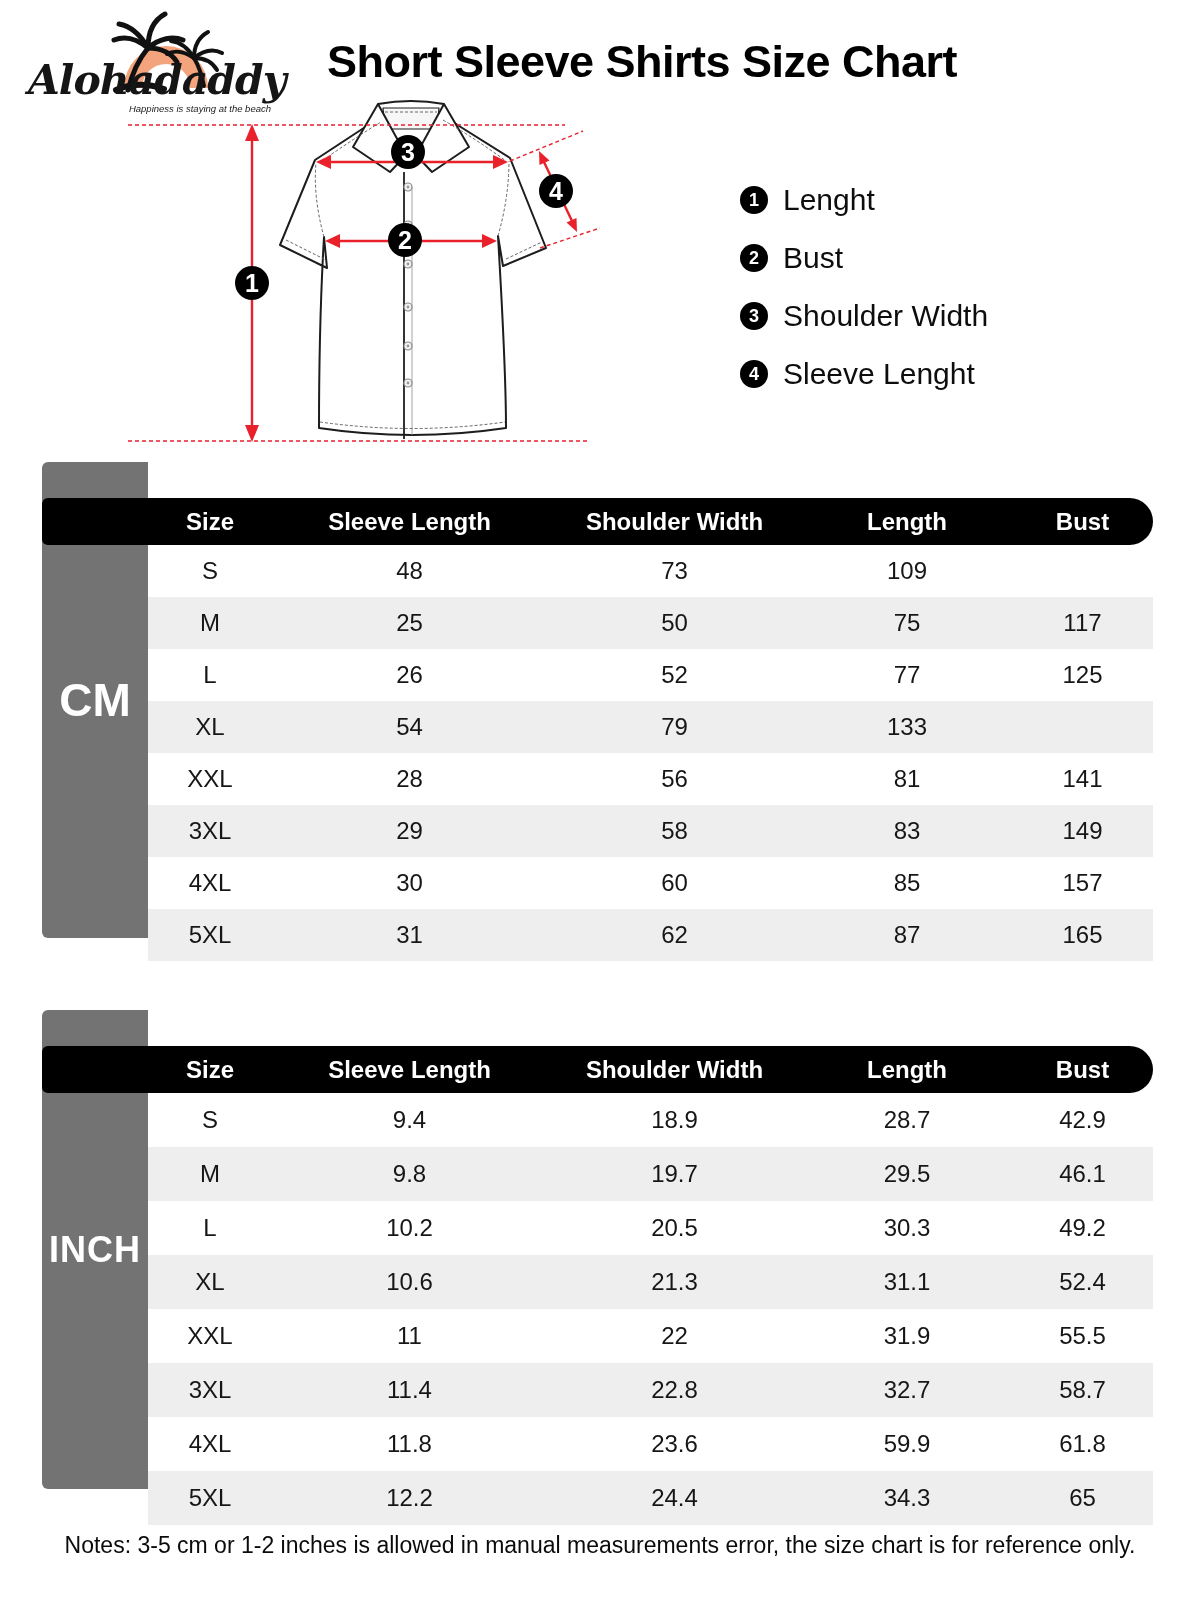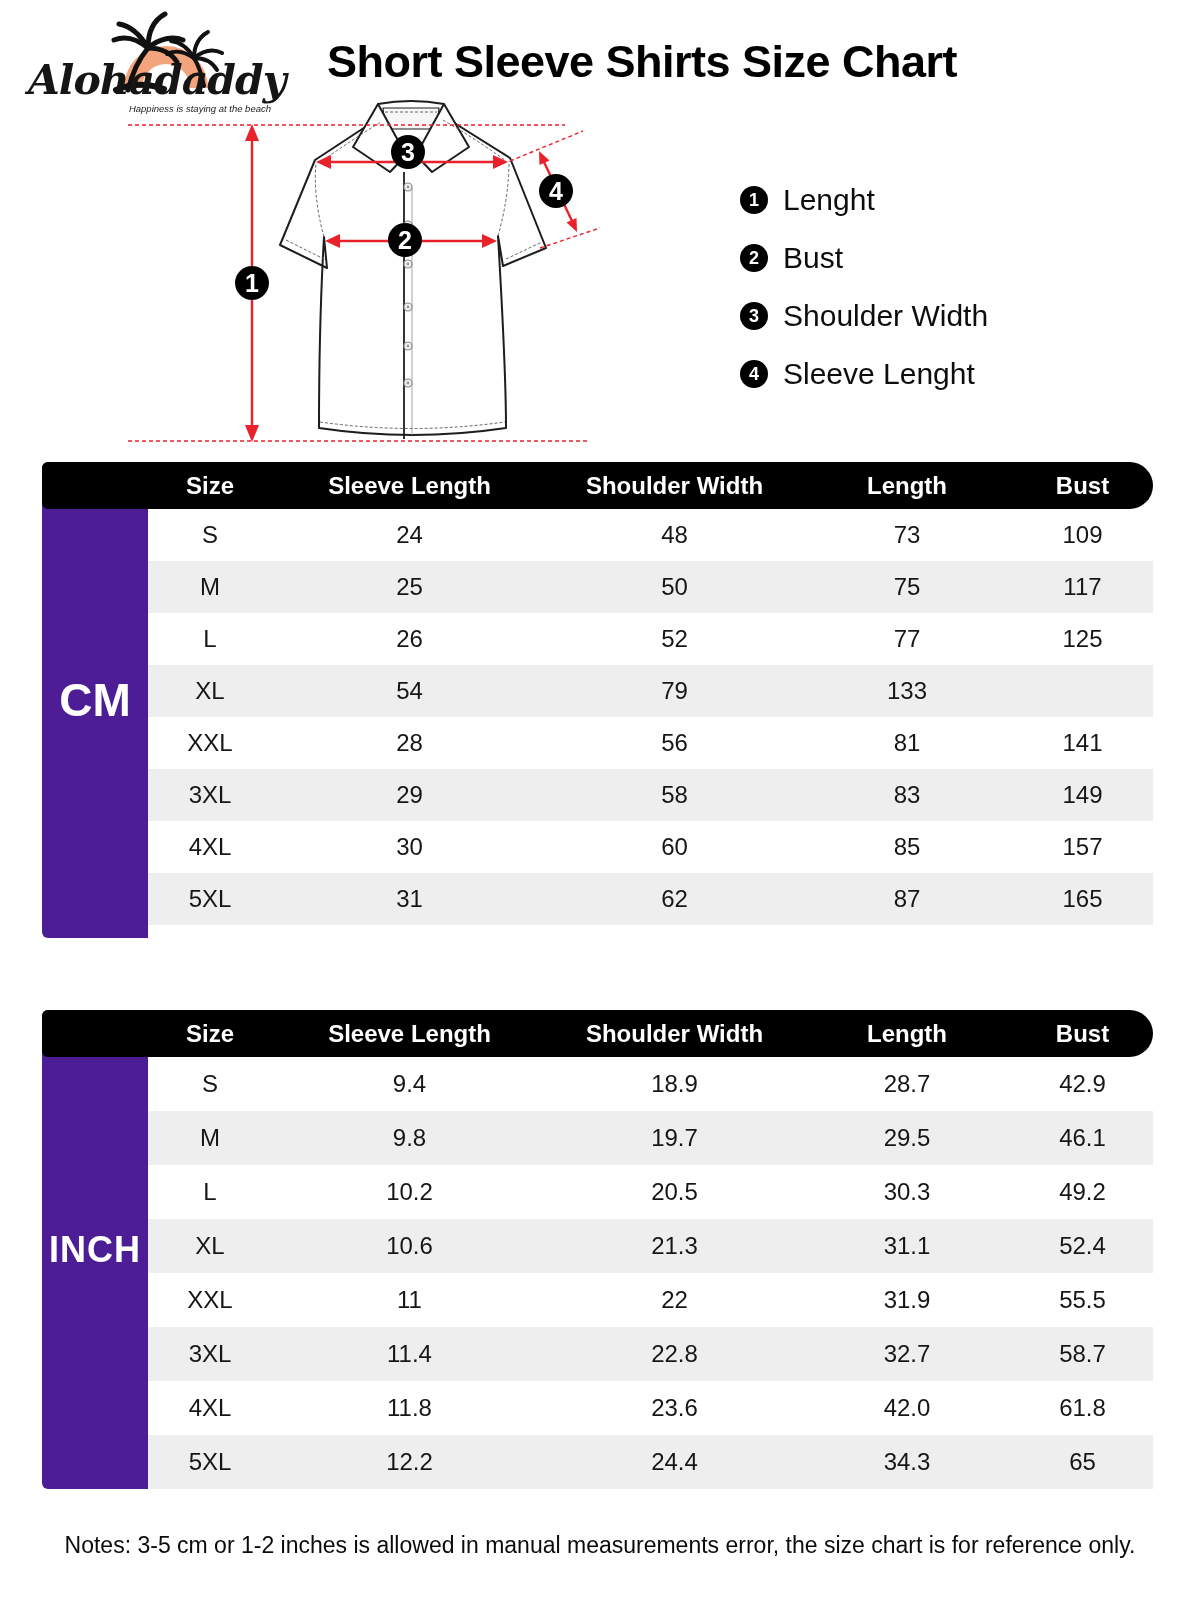--- a/index.html
+++ b/index.html
@@ -26,29 +26,29 @@
   .legend{position:absolute;left:740px;top:186px;}
   .legend-item{display:flex;align-items:center;gap:15px;height:28px;margin-bottom:30px;}
   .legend-num{width:28px;height:28px;border-radius:50%;background:#000;color:#fff;
     font-weight:bold;font-size:18px;display:flex;align-items:center;justify-content:center;flex:0 0 28px;}
   .legend-label{font-size:30px;color:#0d0d0d;}
 
   
   .size-table{position:absolute;left:42px;width:1111px;--cols:124px 275px 255px 210px 141px;}
   .table-cm{top:462px;}
   .table-inch{top:1010px;}
-  .unit-bar{position:absolute;left:0;top:0;width:106px;background:#4c1d95;
+  .unit-bar{position:absolute;left:0;top:0;width:106px;background:#737373;
     display:flex;align-items:center;justify-content:center;border-radius:6px 0 0 6px;}
   .table-cm .unit-bar{height:476px;}
   .table-inch .unit-bar{height:479px;}
   .unit-label{color:#fff;font-weight:bold;}
   .table-cm .unit-label{font-size:46px;}
   .table-inch .unit-label{font-size:36px;letter-spacing:1px;}
   .thead{position:relative;display:grid;grid-template-columns:var(--cols);padding-left:106px;
-    background:#000;height:47px;align-items:center;border-radius:6px 24px 24px 6px;}
+    background:#000;height:47px;align-items:center;border-radius:6px 24px 24px 6px;margin-top:36px;}
   .th{color:#fff;font-weight:bold;font-size:24px;text-align:center;}
   .tbody{margin-left:106px;}
   .tr{display:grid;grid-template-columns:var(--cols);align-items:center;}
   .table-cm .tr{height:52px;}
   .table-inch .tr{height:54px;}
   .tr:nth-child(even){background:var(--row-alt,#eee);}
   .td{font-size:24px;text-align:center;color:#161616;}
 
   
   .notes{position:absolute;left:0;top:1532px;width:1200px;text-align:center;
@@ -197,21 +197,20 @@
     <div class="thead">
         <div class="th">Size</div>
         <div class="th">Sleeve Length</div>
         <div class="th">Shoulder Width</div>
         <div class="th">Length</div>
         <div class="th">Bust</div>
       </div>
     <div class="tbody">
         <div class="tr">
           <div class="td">S</div>
-          <div class="td">24</div>
           <div class="td">48</div>
           <div class="td">73</div>
           <div class="td">109</div>
         </div>
         <div class="tr">
           <div class="td">M</div>
           <div class="td">25</div>
           <div class="td">50</div>
           <div class="td">75</div>
           <div class="td">117</div>
@@ -311,21 +310,21 @@
           <div class="td">3XL</div>
           <div class="td">11.4</div>
           <div class="td">22.8</div>
           <div class="td">32.7</div>
           <div class="td">58.7</div>
         </div>
         <div class="tr">
           <div class="td">4XL</div>
           <div class="td">11.8</div>
           <div class="td">23.6</div>
-          <div class="td">42.0</div>
+          <div class="td">59.9</div>
           <div class="td">61.8</div>
         </div>
         <div class="tr">
           <div class="td">5XL</div>
           <div class="td">12.2</div>
           <div class="td">24.4</div>
           <div class="td">34.3</div>
           <div class="td">65</div>
         </div>
       </div>

